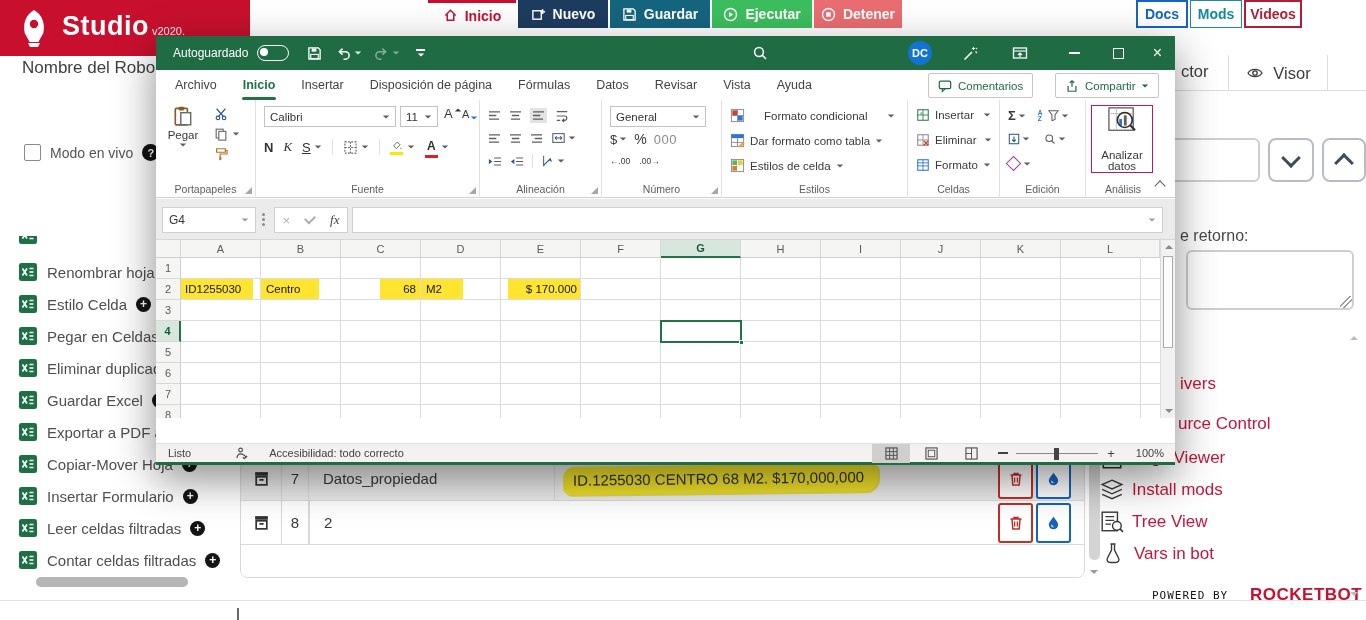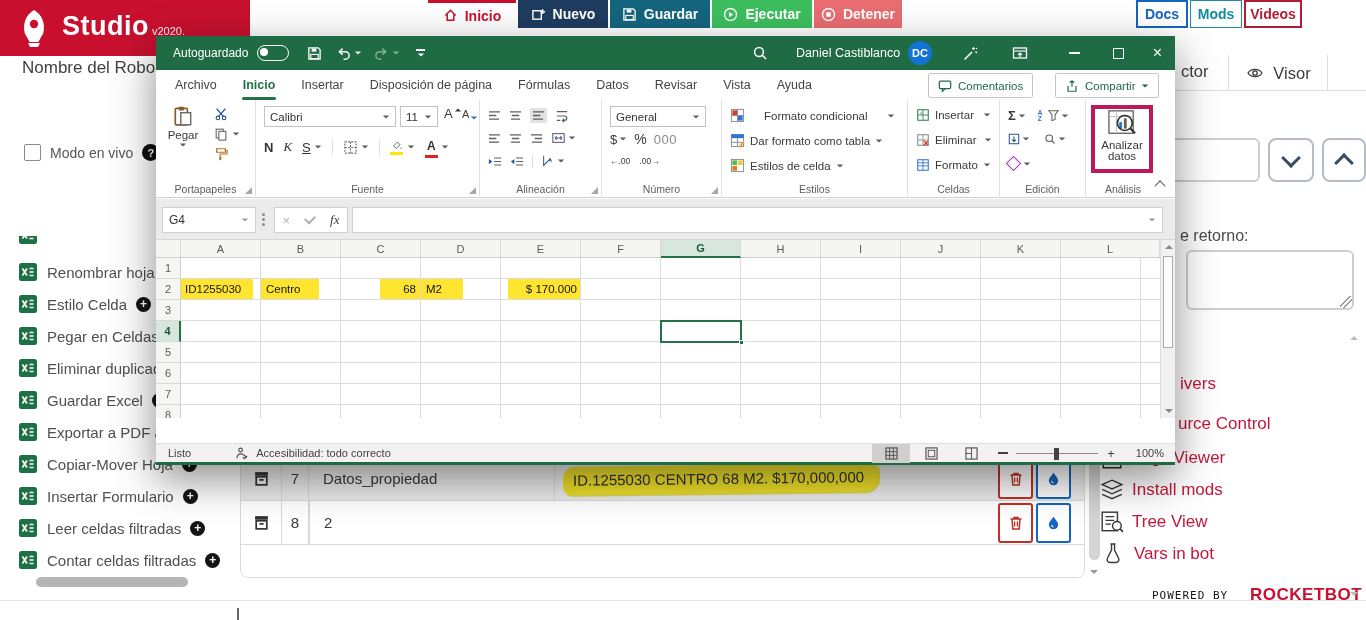--- a/index.html
+++ b/index.html
@@ -595,21 +595,20 @@
       <span class="t-d wt tiny" style="margin-left:3px;opacity:.45"></span>
       <span style="margin-left:16px;display:inline-flex;flex-direction:column;align-items:center;gap:2px">
         <i style="width:9px;height:1.5px;background:#fff;display:block"></i>
           <i class="t-d wt tiny" style="display:block"></i>
       </span>
       <span class="abs ico" style="left:596px;top:9px">
           <svg width="16" height="16" viewBox="0 0 16 16" style="color:#fff">
             <use href="#i-search"></use>
           </svg>
         </span>
-      <span class="abs" style="left:640px;top:0;height:34px;display:flex;align-items:center;font-size:12.5px">Daniel Castiblanco</span>
       <span class="abs ctr" style="left:752px;top:5px;width:24px;height:24px;border-radius:50%;background:#1273d4;font-size:11px;font-weight:700">DC</span>
       <span class="abs ico" style="left:806px;top:9px">
           <svg width="16" height="16" viewBox="0 0 16 16" style="color:#fff">
             <use href="#i-wand"></use>
           </svg>
         </span>
       <span class="abs ico" style="left:856px;top:9px">
           <svg width="16" height="16" viewBox="0 0 16 16" style="color:#fff">
             <use href="#i-ribopt"></use>
           </svg>
@@ -920,21 +919,21 @@
             </span>
         </div>
         <div class="abs fx" style="left:8px;top:58px;gap:4px">
           <span style="width:9px;height:9px;border:1.6px solid #a33bb8;transform:rotate(45deg);display:inline-block"></span>
           <span class="t-d tiny"></span>
         </div>
         <div class="rlabel">Edición</div>
       </div>
 
       <div class="rgrp" style="width:74px;border-right:none">
-        <div class="abs" style="left:5px;top:5px;width:62px;height:68px;border:4px solid #be185d;display:flex;flex-direction:column;align-items:center;justify-content:flex-start;gap:3px">
+        <div class="abs" style="left:5px;top:5px;width:62px;height:68px;border:1px solid #be185d;display:flex;flex-direction:column;align-items:center;justify-content:space-between;gap:3px">
           <svg width="28" height="28" viewBox="0 0 30 30">
               <use href="#i-analyze"></use>
             </svg>
           <span class="rtxt" style="text-align:center;line-height:11px;width:56px">Analizar datos</span>
         </div>
         <div class="rlabel">Análisis</div>
       </div>
       <span class="abs" style="left:1000px;top:82px;width:8px;height:8px;border-left:1.6px solid #5f5f5f;border-top:1.6px solid #5f5f5f;transform:rotate(45deg)"></span>
     </div>
 
@@ -1013,21 +1012,21 @@
     </div>
 
 
     <div class="abs fx" style="left:0;top:407px;width:1019px;height:19px;background:#f3f2f1;border-top:1px solid #e1dfdd;font-size:11px;color:#424242">
       <span style="margin-left:12px">Listo</span>
       <span class="ico" style="margin-left:44px">
           <svg width="13" height="13" viewBox="0 0 14 14">
             <use href="#i-person"></use>
           </svg>
         </span>
-      <span style="margin-left:8px">Accesibilidad: todo correcto</span>
+      <span style="margin-left:21px">Accesibilidad: todo correcto</span>
       <span class="abs ctr" style="left:716px;top:0;width:38px;height:19px;background:#d1cfcd">
           <svg width="13" height="13" viewBox="0 0 14 14">
             <use href="#i-view-g"></use>
           </svg>
         </span>
       <span class="abs ctr" style="left:756px;top:0;width:38px;height:19px">
           <svg width="13" height="13" viewBox="0 0 14 14">
             <use href="#i-view-l"></use>
           </svg>
         </span>

